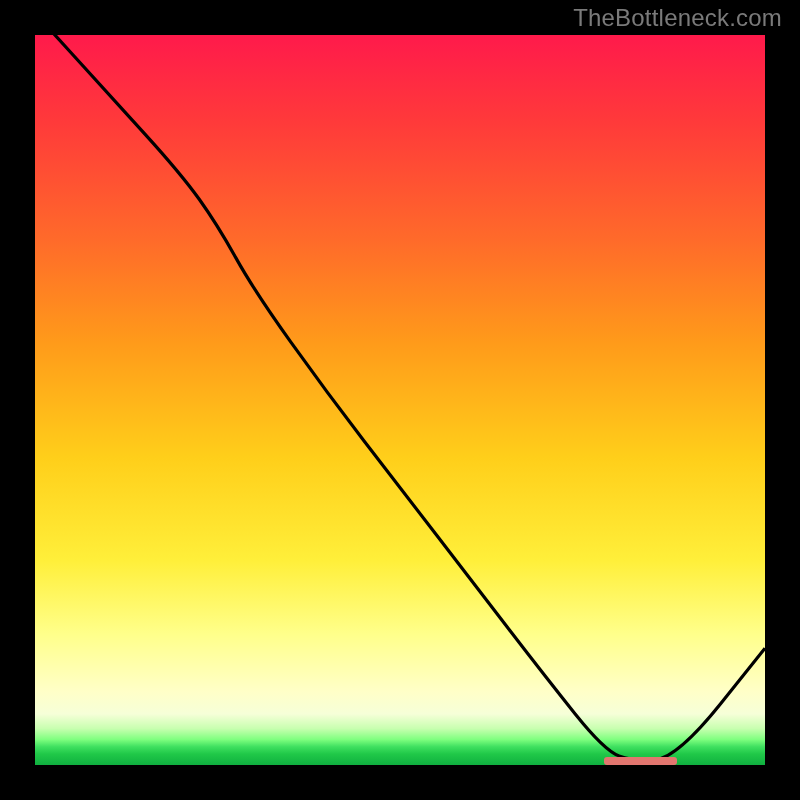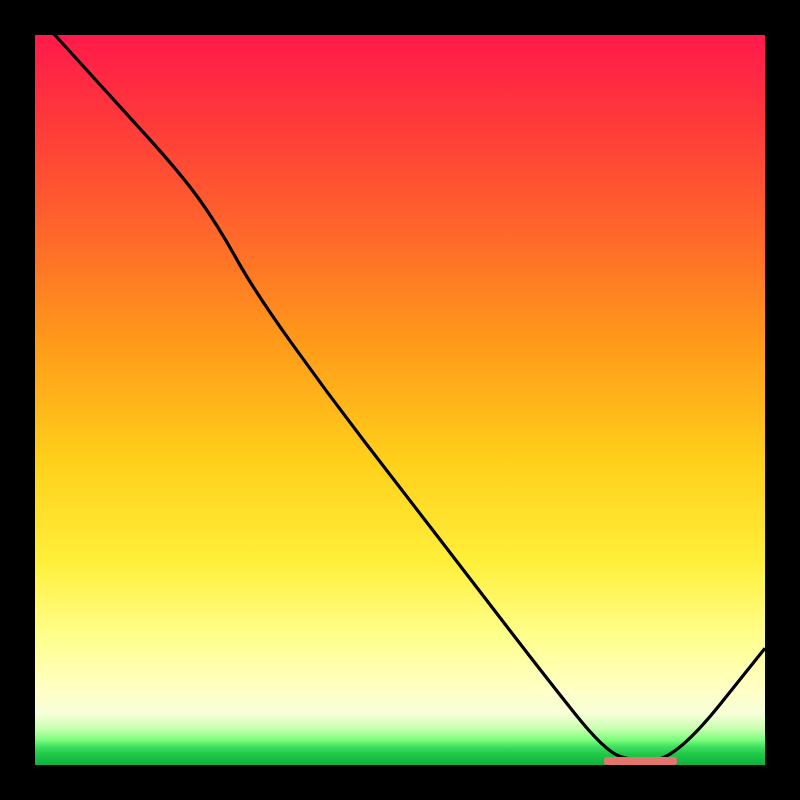--- a/index.html
+++ b/index.html
@@ -67,20 +67,21 @@
     background: #e2766f;
     height: 8px;
     border-radius: 3px;
   }
 </style>
 </head>
 <body>
 
 <div class="frame">
 
+  <div class="watermark">TheBottleneck.com</div>
 
   <div class="plot-area">
     <div class="gradient"></div>
 
     <svg class="curve" viewBox="0 0 730 730" preserveAspectRatio="none">
       <path id="curve-path" d="M 0 -21.899999999999977 Q 0 -21.899999999999977 36.5 18.25 Q 73 58.39999999999998 109.5 98.54999999999995 Q 146 138.69999999999993 164.25 164.24999999999994 Q 182.5 189.79999999999995 200.75 222.64999999999998 Q 219 255.5 255.5 306.6 Q 292 357.7 328.5 405.15 Q 365 452.6 401.5 500.05 Q 438 547.5 474.5 594.95 Q 510.99999999999994 642.4 540.1999999999999 678.9 Q 569.4 715.4 584 720.875 Q 598.5999999999999 726.35 620.5 724.5250000000001 Q 642.4 722.7 686.2 667.95 T 730 613.2" fill="none" stroke="#000" stroke-width="3.2"></path>
     </svg>
 
     <div id="opt-marker" class="optimum-marker" style="left: 569.4px; width: 73px; top: 722.35px;"></div>
   </div>

